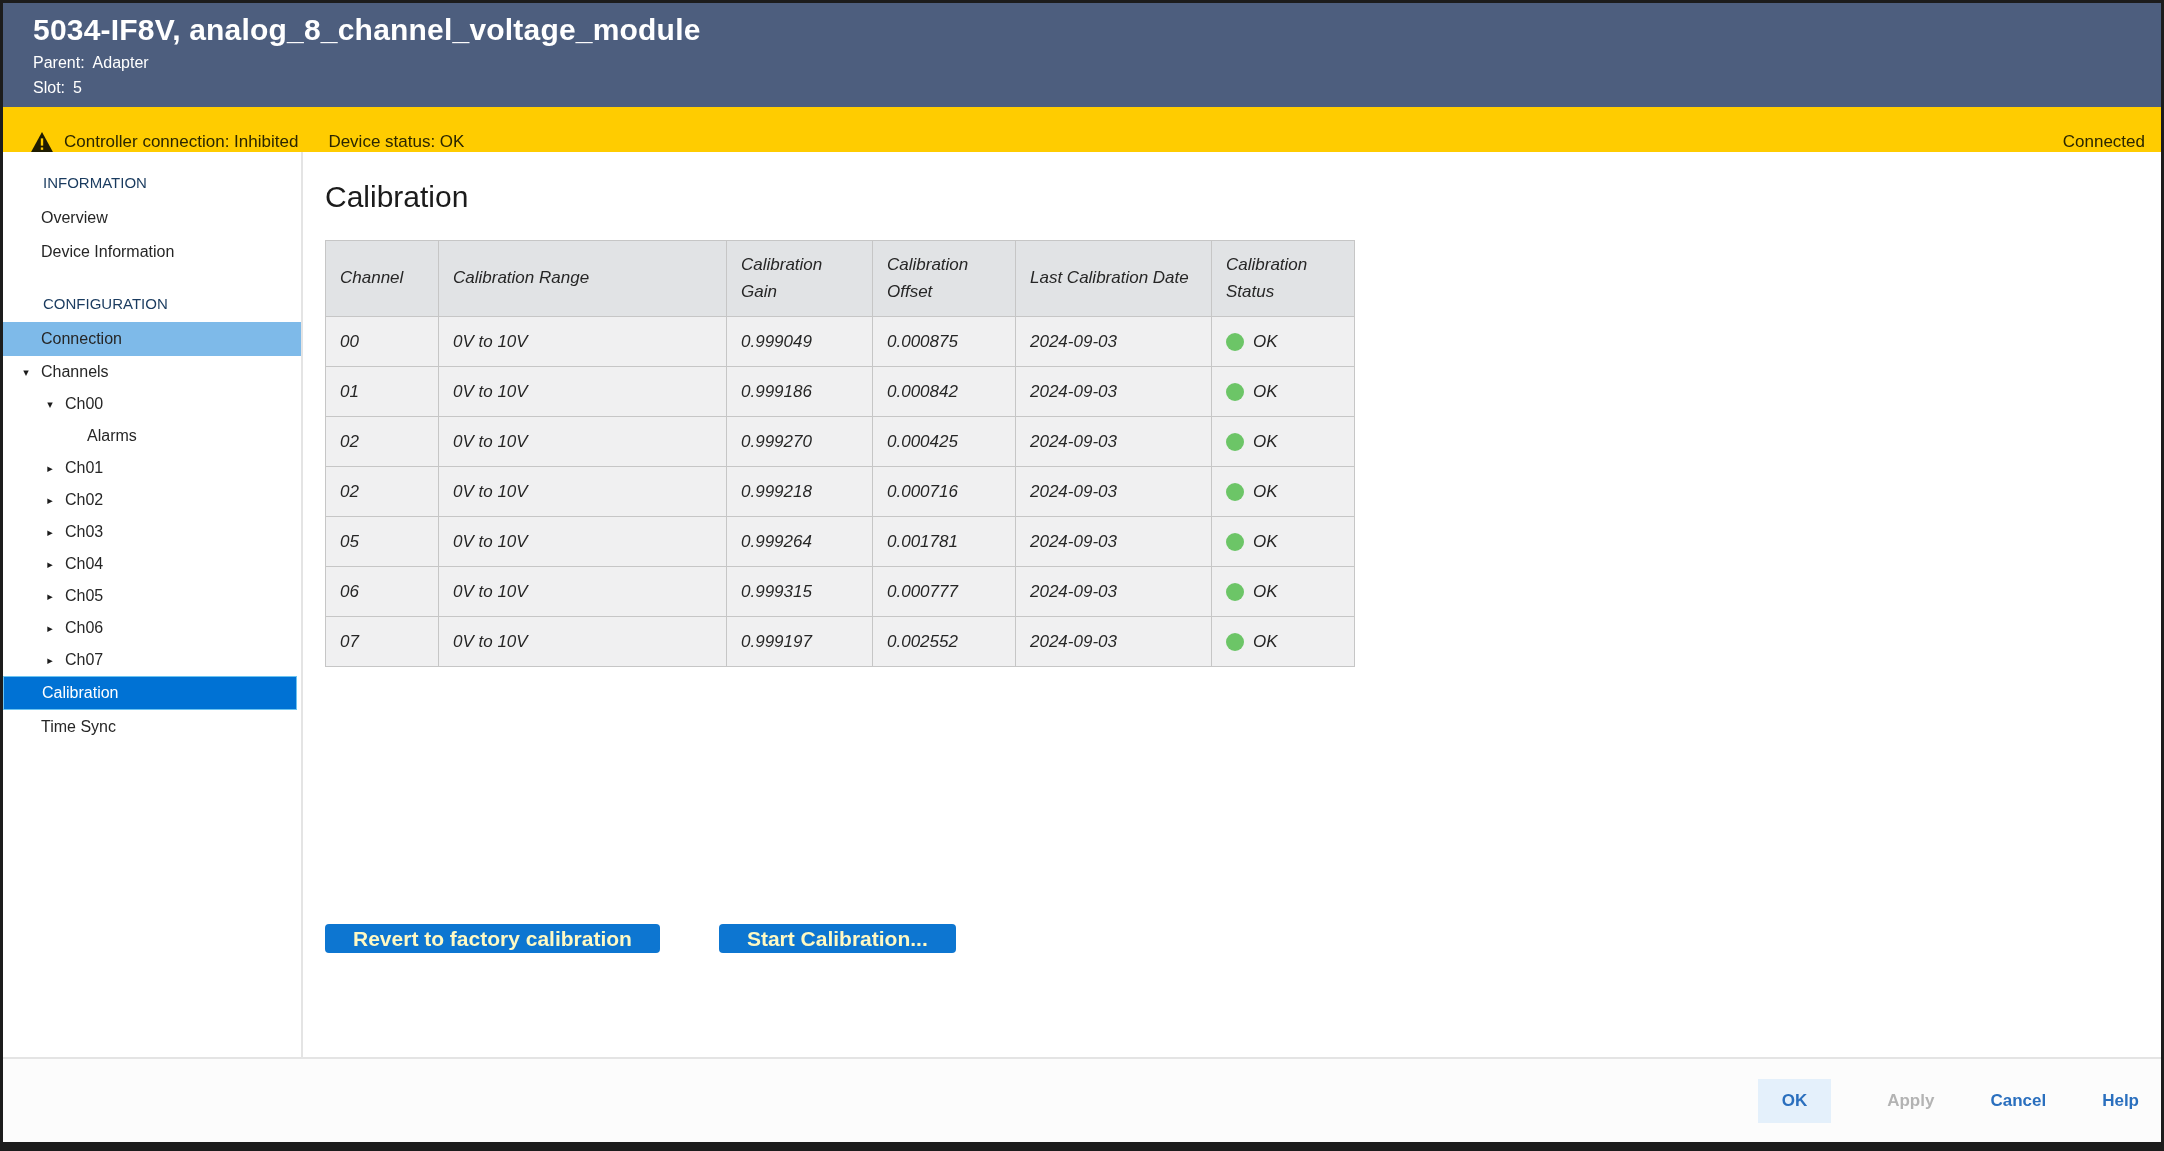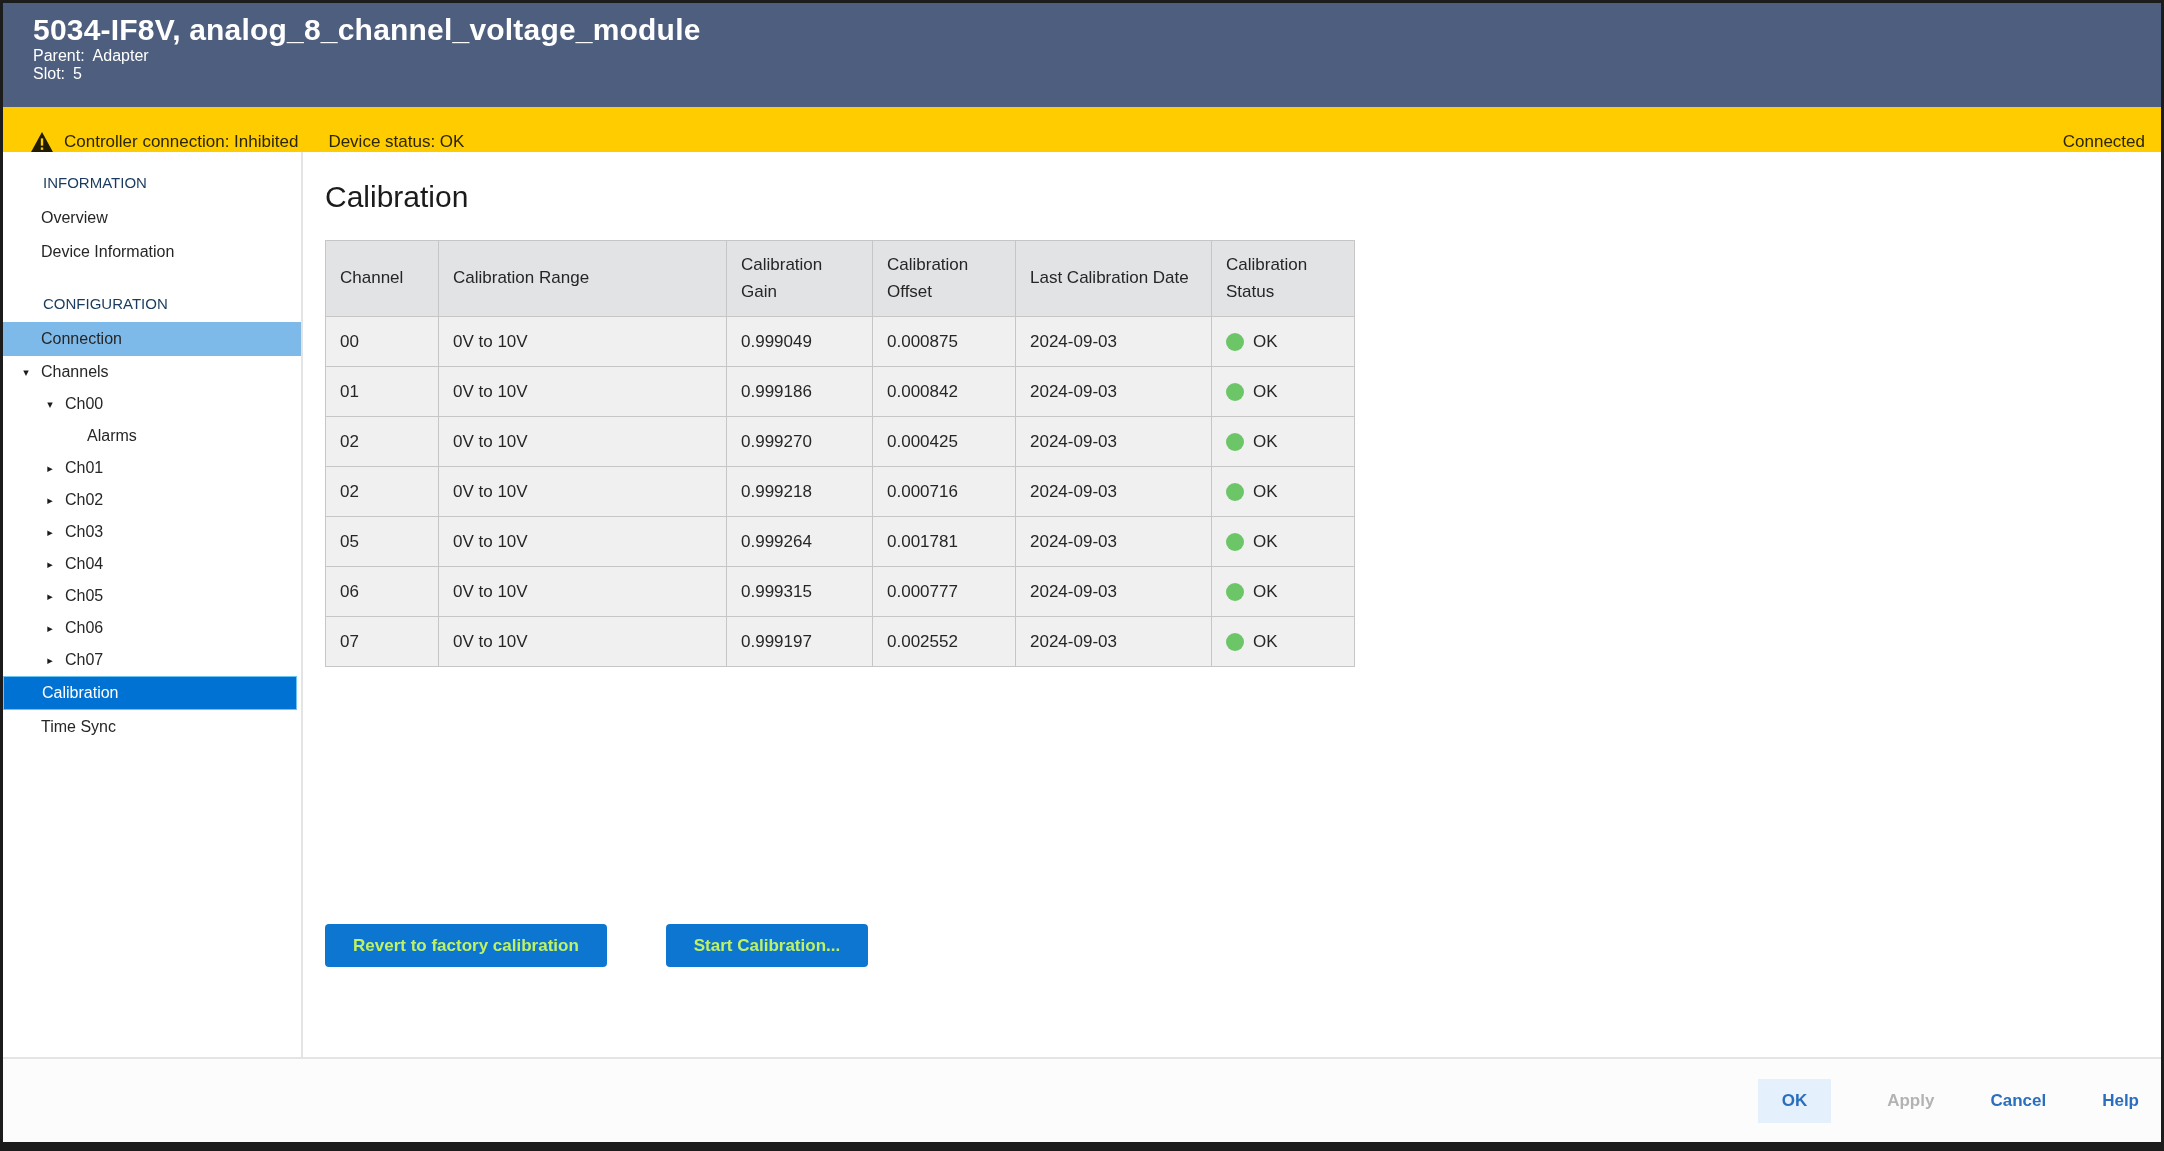--- a/index.html
+++ b/index.html
@@ -6,21 +6,21 @@
   html,body { width:2164px; height:1151px; overflow:hidden; font-family:"Liberation Sans", sans-serif; }
   .window {
     width:2164px; height:1151px;
     border:3px solid #1c1c1c; border-bottom-width:9px;
     display:flex; flex-direction:column; background:#ffffff;
   }
 
   
   .titlebar { background:#4d5e7e; color:#ffffff; height:104px; padding:10px 0 12px 30px; flex:0 0 auto; }
   .titlebar .title { font-size:30px; font-weight:bold; letter-spacing:.2px; }
-  .titlebar .subline { font-size:16px; }
+  .titlebar .subline { font-size:16px; margin-top:7px; }
   .titlebar .subline .lbl { margin-right:8px; }
 
   
   .alertbar { background:#ffcc00; height:45px; flex:0 0 auto; display:flex; align-items:flex-end; padding:0 16px 0 28px; font-size:17px; color:#2b2600; }
   .alertbar .warn-svg { width:22px; height:20px; margin-right:11px; flex:0 0 auto; }
   .alertbar .conn-text { margin-right:30px; }
   .alertbar .connected { margin-left:auto; }
 
   
   .content { flex:1 1 auto; display:flex; min-height:0; background:#ffffff; }
@@ -35,39 +35,39 @@
   .tree-row .arrow { width:16px; text-align:center; font-size:11px; color:#1b1b1b; flex:0 0 auto; margin-right:7px; }
   .tree-row.lvl1 { padding-left:15px; }
   .tree-row.lvl2 { padding-left:39px; }
   .tree-row.lvl3 { padding-left:84px; }
   .nav-item.selected { background:#0072d4; color:#ffffff; border:1px solid #6cc4f0; width:294px; padding-top:7px; padding-bottom:7px; }
 
   
   .main { flex:1 1 auto; padding:28px 0 0 22px; position:relative; }
   .page-heading { font-size:30px; font-weight:400; color:#1b1b1b; }
 
-  table.cal-table { border-collapse:collapse; margin-top:26px; font-size:17px; color:#262626; }
+  table.cal-table { border-collapse:collapse; margin-top:26px; font-size:17px; color:#262626;font-style:italic; }
   table.cal-table th, table.cal-table td { border:1px solid #c6c6c6; text-align:left; padding:0 14px; }
   table.cal-table { border:1px solid #9b9b9b; }
   table.cal-table th { background:#e1e3e5; font-weight:400; height:76px; line-height:1.55; vertical-align:middle; }
   table.cal-table td { background:#f0f0f1; height:49px; }
   th.col-channel  { width:113px; }
   th.col-range    { width:288px; }
   th.col-gain     { width:146px; }
   th.col-offset   { width:143px; }
   th.col-date     { width:196px; }
   th.col-status   { width:143px; }
   .status-cell { display:flex; align-items:center; height:49px; }
   .dot { width:18px; height:18px; border-radius:50%; background:#6cc567; margin-right:9px; flex:0 0 auto; }
 
   .action-row { margin-top:257px; display:flex; gap:59px; }
   .btn-primary {
-    background:#0d76d1; color:#bef264; border:none; border-radius:4px;
-    font-family:"Liberation Sans", sans-serif; font-size:17px; font-weight:bold;
-    height:43px; padding:0 28px; cursor:pointer;
+    background:#0d76d1; color:#fef9c3; border:none; border-radius:4px;
+    font-family:"Liberation Sans", sans-serif; font-size:21px; font-weight:bold;
+    height:29px; padding:0 28px; cursor:pointer;
   }
 
   
   .footer { flex:0 0 auto; height:85px; border-top:2px solid #e4e4e4; background:#fcfcfc;
     display:flex; align-items:center; justify-content:flex-end; padding-right:22px; gap:56px;
     font-size:17px; font-weight:bold; }
   .footer .f-btn { background:none; border:none; font-family:"Liberation Sans", sans-serif; font-size:17px; font-weight:bold; color:#2a6fbe; cursor:pointer; }
   .footer .f-btn.ok { background:#e4f0fb; padding:12px 24px; }
   .footer .f-btn.disabled { color:#b3b3b3; }
 </style>

